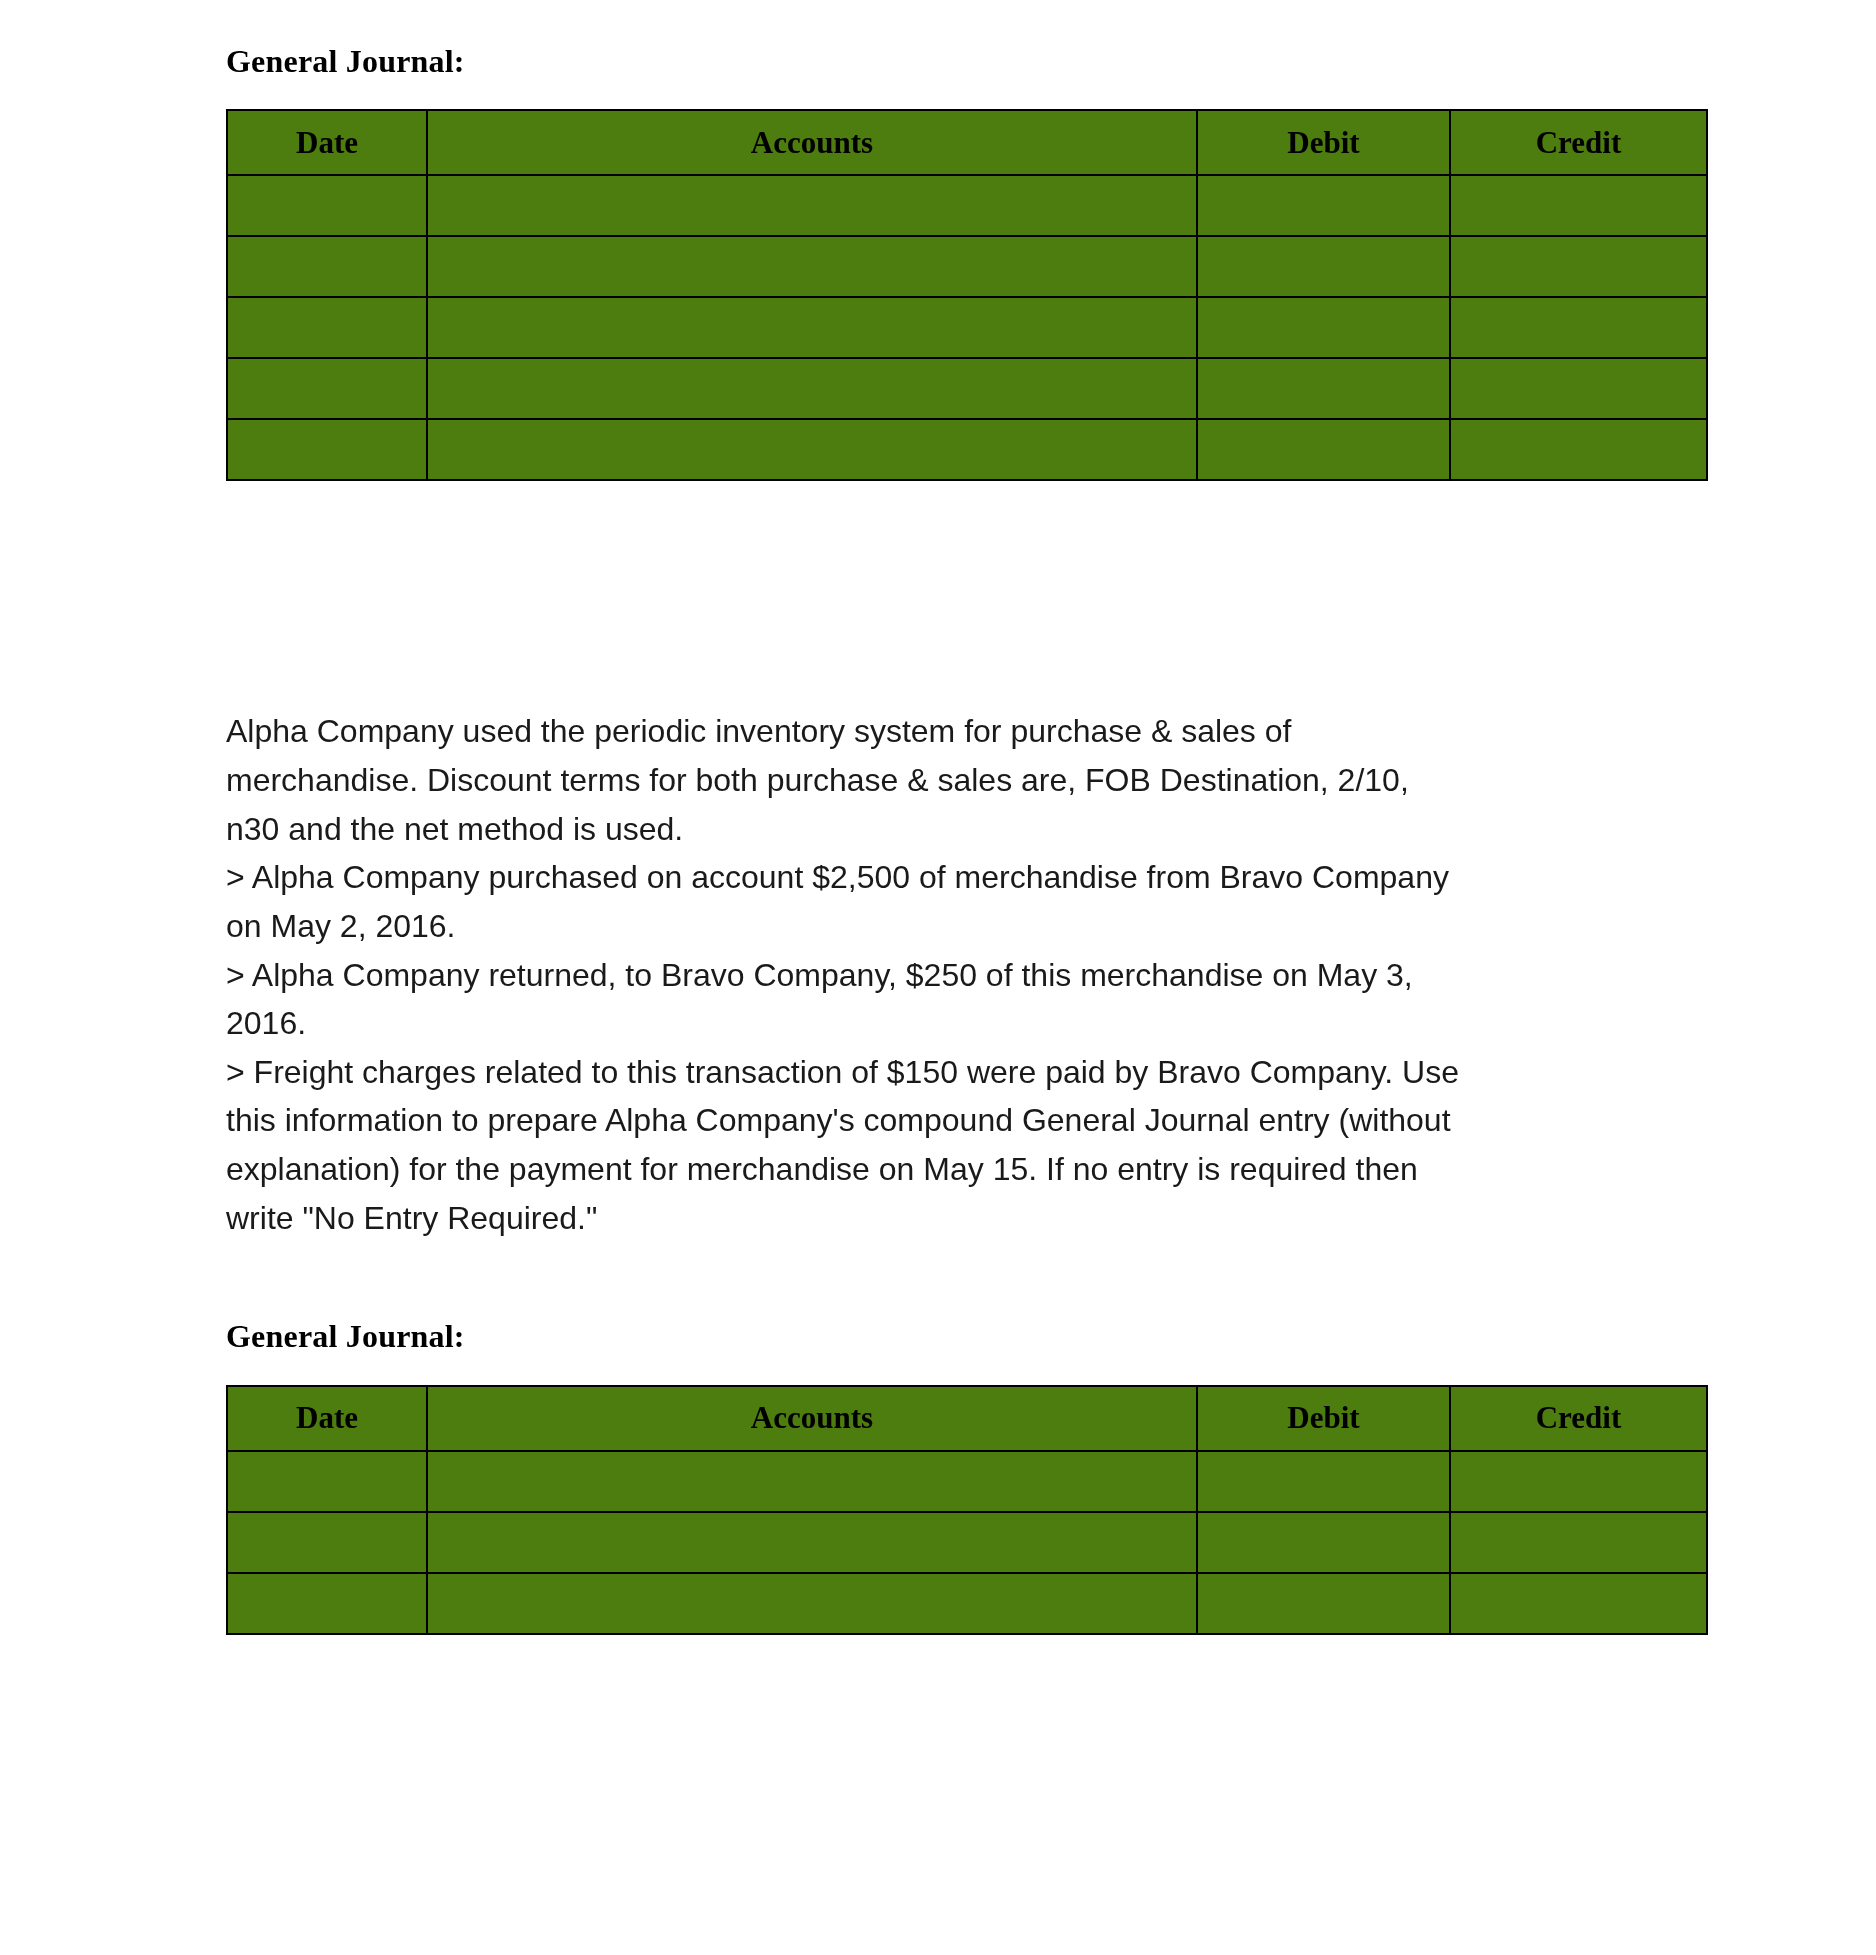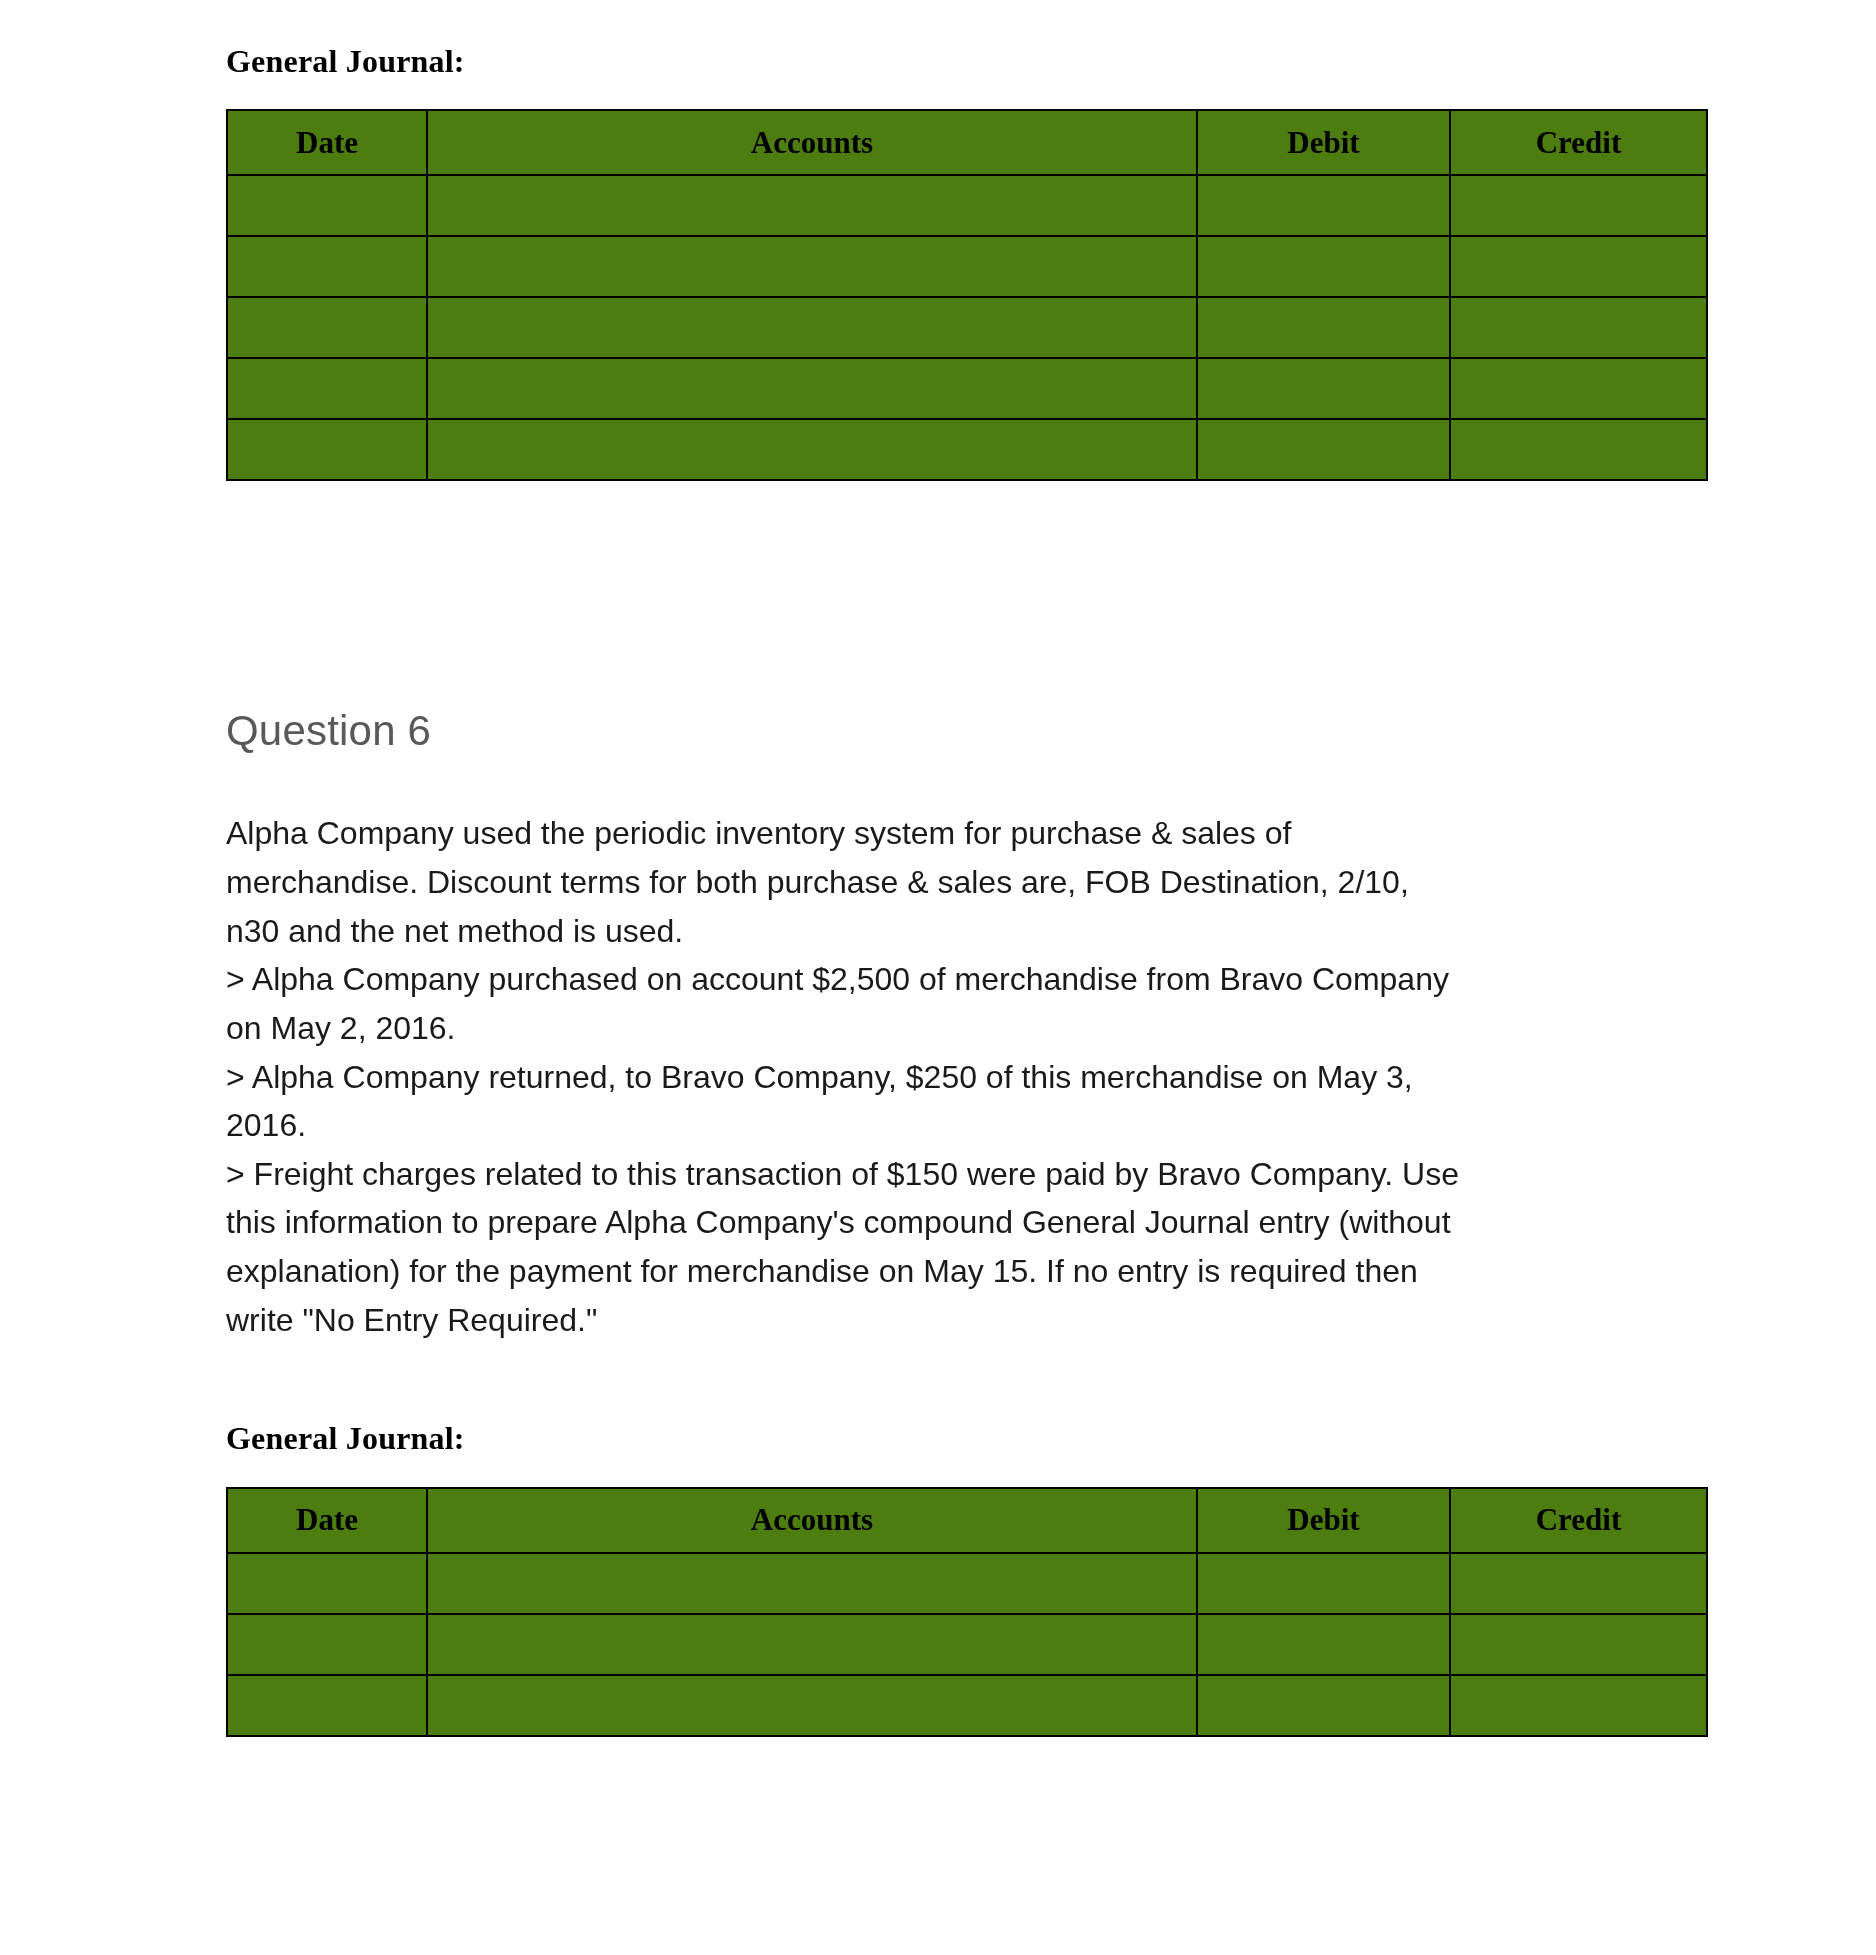--- a/index.html
+++ b/index.html
@@ -138,21 +138,20 @@
           <td></td>
           <td></td>
           <td></td>
           <td></td>
         </tr>
       </tbody>
     </table>
 
     <div class="spacer-lg"></div>
 
-    <h2 class="question-title">Question 6</h2>
 
     <div class="body-text">Alpha Company used the periodic inventory system for purchase &amp; sales of merchandise. Discount terms for both purchase &amp; sales are, FOB Destination, 2/10, n30 and the net method is used.
 &gt; Alpha Company purchased on account $2,500 of merchandise from Bravo Company on May 2, 2016.
 &gt; Alpha Company returned, to Bravo Company, $250 of this merchandise on May 3, 2016.
 &gt; Freight charges related to this transaction of $150 were paid by Bravo Company. Use this information to prepare Alpha Company's compound General Journal entry (without explanation) for the payment for merchandise on May 15. If no entry is required then write "No Entry Required."</div>
 
     <div class="gap-after-text"></div>
 
     <div class="gj-label second">General Journal:</div>
 

